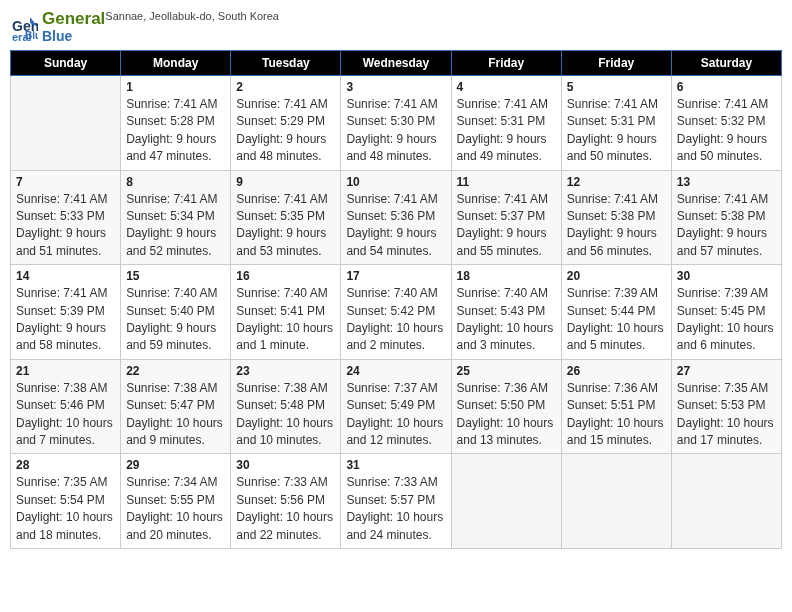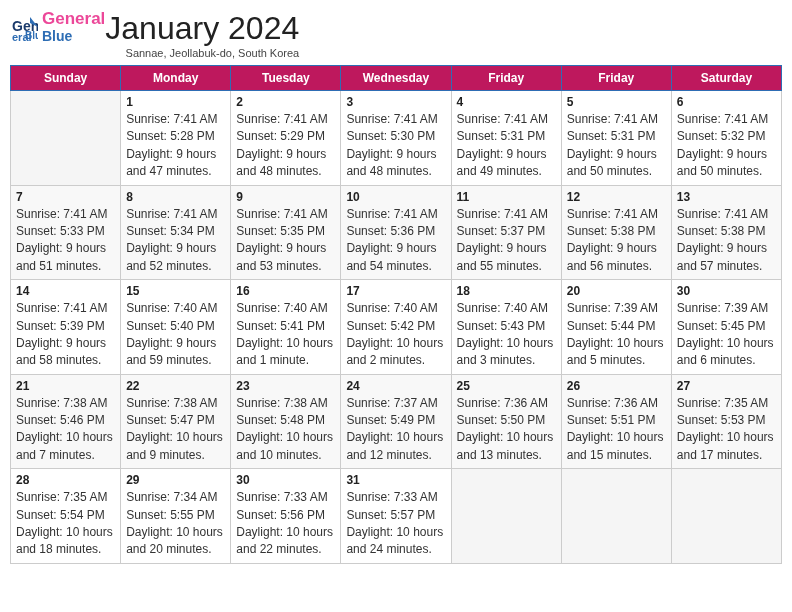--- a/index.html
+++ b/index.html
@@ -36,21 +36,21 @@
     .location {
       font-size: 11px;
       color: #444;
     }
     table {
       width: 100%;
       border-collapse: collapse;
       table-layout: fixed;
     }
     th {
-      background-color: #be185d;
+      background-color: #000000;
       color: #fff;
       font-size: 12px;
       font-weight: bold;
       text-align: center;
       padding: 5px 2px;
       border: 1px solid #2e6db4;
     }
     td {
       border: 1px solid #ccc;
       vertical-align: top;
@@ -88,26 +88,25 @@
 
 <div class="header">
   <div class="logo">
     <svg class="logo-icon" viewBox="0 0 28 28">
       <text x="2" y="18" font-size="14" font-weight="bold" fill="#1a3a6b">Gen</text>
       <text x="2" y="28" font-size="11" font-weight="bold" fill="#2e6db4">eral</text>
       <polygon points="20,4 28,14 20,10" fill="#2e6db4"></polygon>
       <text x="15" y="26" font-size="10" font-weight="bold" fill="#2e6db4">Blue</text>
     </svg>
     <div>
-      <div style="font-size:17px;font-weight:bold;color:#ec4899;line-height:1.1;">General</div>
+      <div style="font-size:17px;font-weight:bold;color:#4d7c0f;line-height:1.1;">General</div>
       <div style="font-size:14px;font-weight:bold;color:#2e6db4;line-height:1.1;">Blue</div>
     </div>
   </div>
   <div class="title-block">
-    <div class="month-title">January 2024</div>
     <div class="location">Sannae, Jeollabuk-do, South Korea</div>
   </div>
 </div>
 
 <table>
   <thead>
     <tr>
     <th>Sunday</th>
         <th>Monday</th>
         <th>Tuesday</th>

